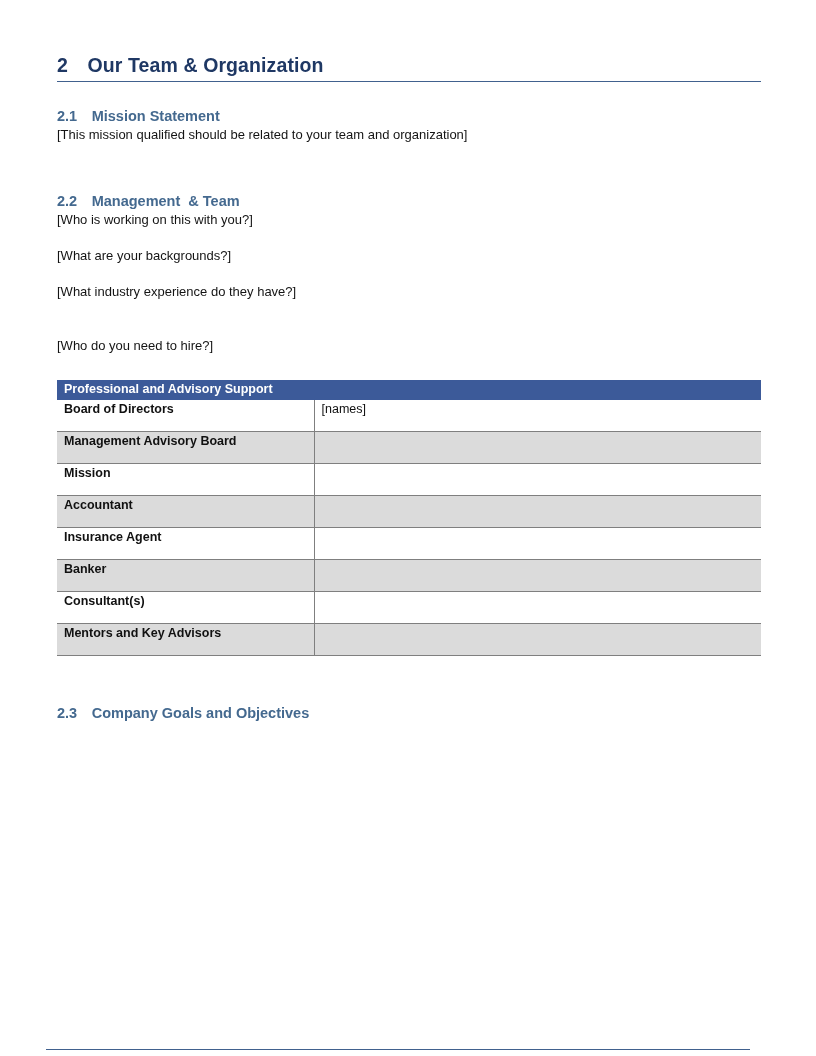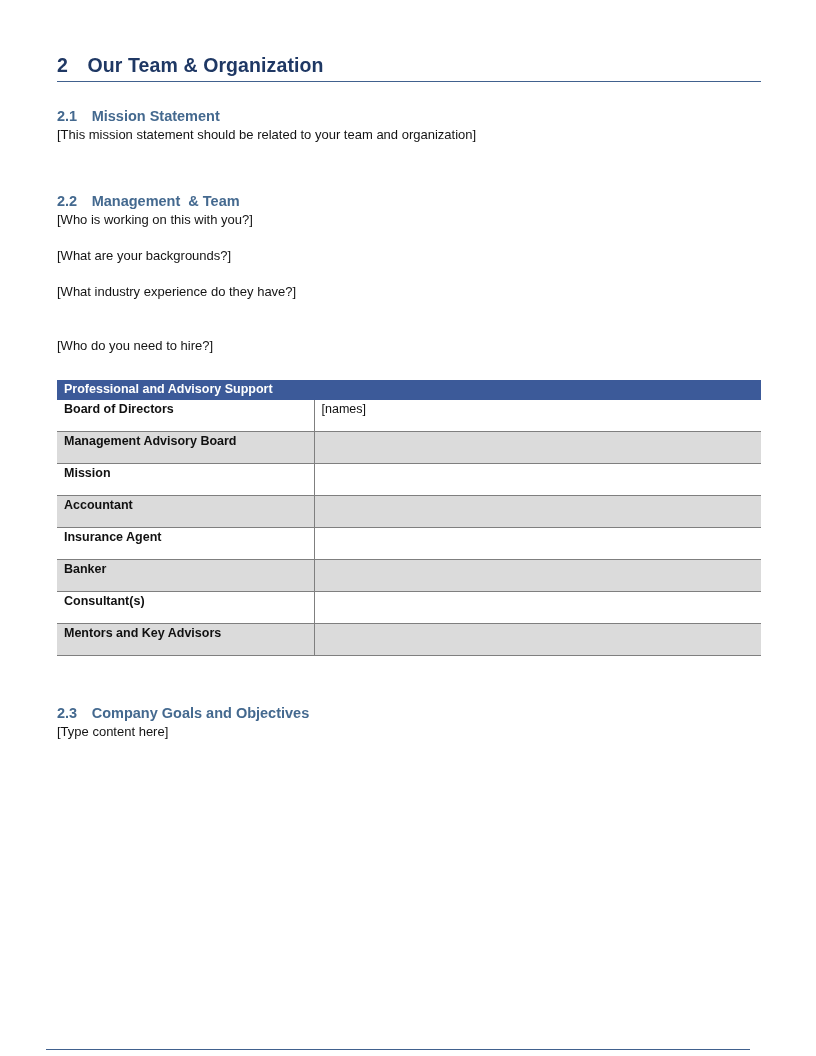--- a/index.html
+++ b/index.html
@@ -177,21 +177,21 @@
   <div class="content">
 
     <div class="h1-block">
       <div class="h1">2 Our Team &amp; Organization</div>
       <div class="h1-rule"></div>
     </div>
 
     <div class="spacer-25"></div>
 
     <div class="h2">2.1 Mission Statement</div>
-    <div class="p">[This mission statement should be related to your team and organization]</div>
+    <div class="p">[This mission qualified should be related to your team and organization]</div>
 
     <div class="spacer-30"></div>
     <div class="spacer-18"></div>
 
     <div class="h2">2.2 Management  &amp; Team</div>
 
     <div class="p">[Who is working on this with you?]</div>
     <div class="spacer-18"></div>
 
     <div class="p">[What are your backgrounds?]</div>
@@ -251,21 +251,20 @@
             <td class="val"></td>
           </tr>
         </tbody>
       </table>
     </div>
 
     <div class="spacer-30"></div>
     <div class="spacer-18"></div>
 
     <div class="h2">2.3 Company Goals and Objectives</div>
-    <div class="p">[Type content here]</div>
 
   </div>
 
   <div class="footer">
     <div class="footer-rule"></div>
     <div class="footer-row">
       <div class="footer-center">CONFIDENTIAL</div>
       <div class="footer-right">Page 4</div>
     </div>
   </div>

